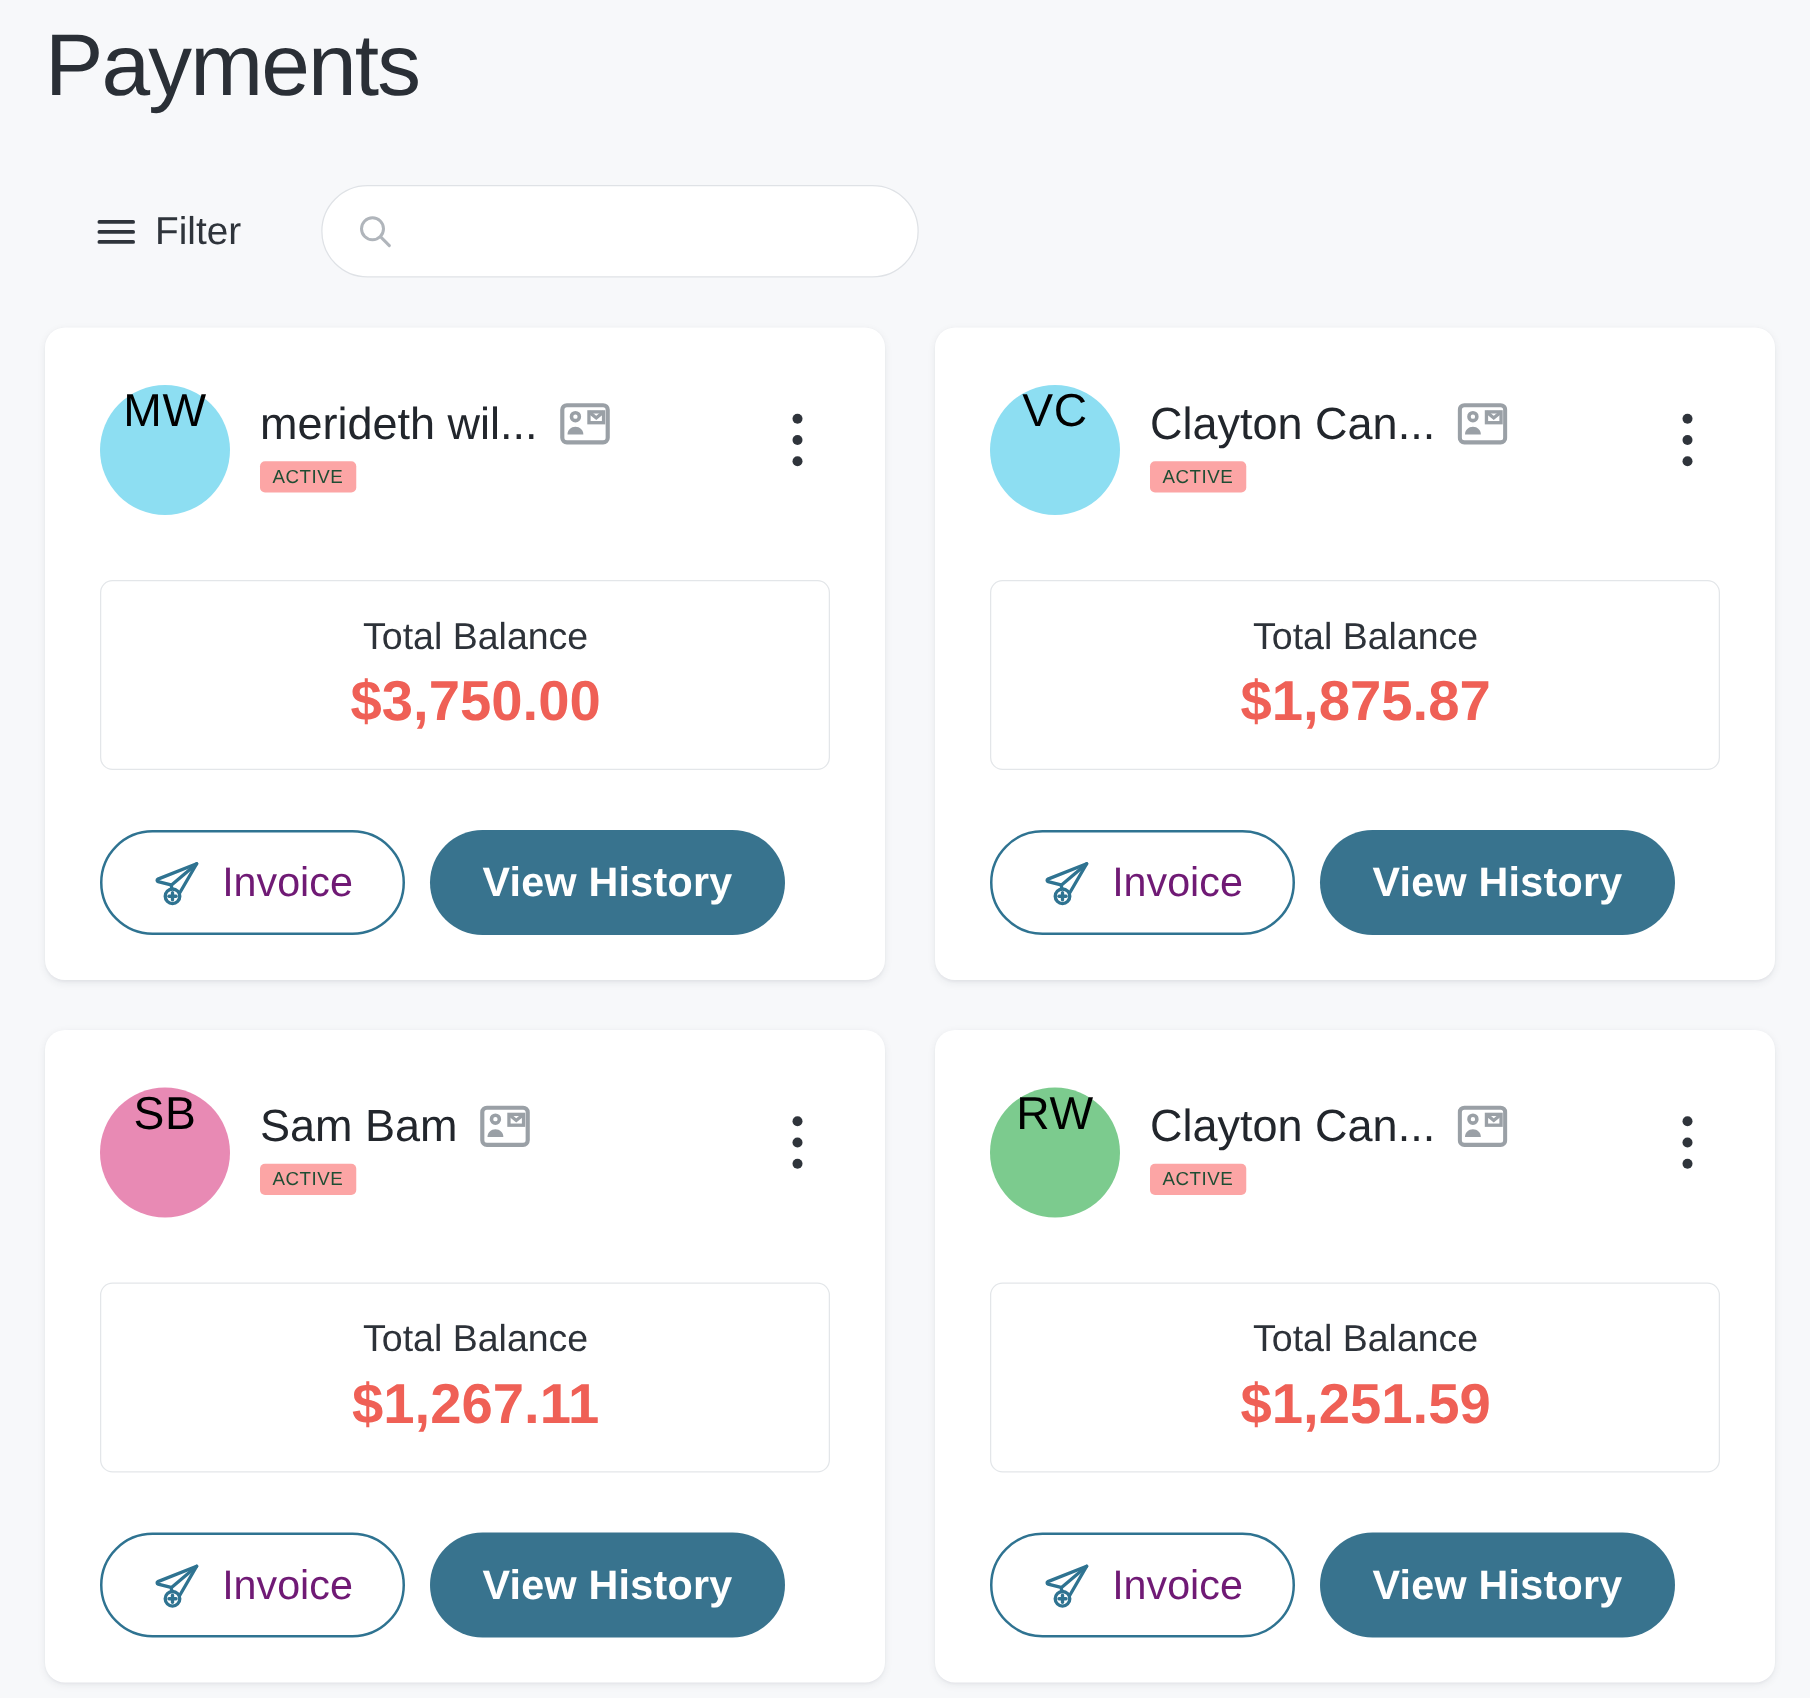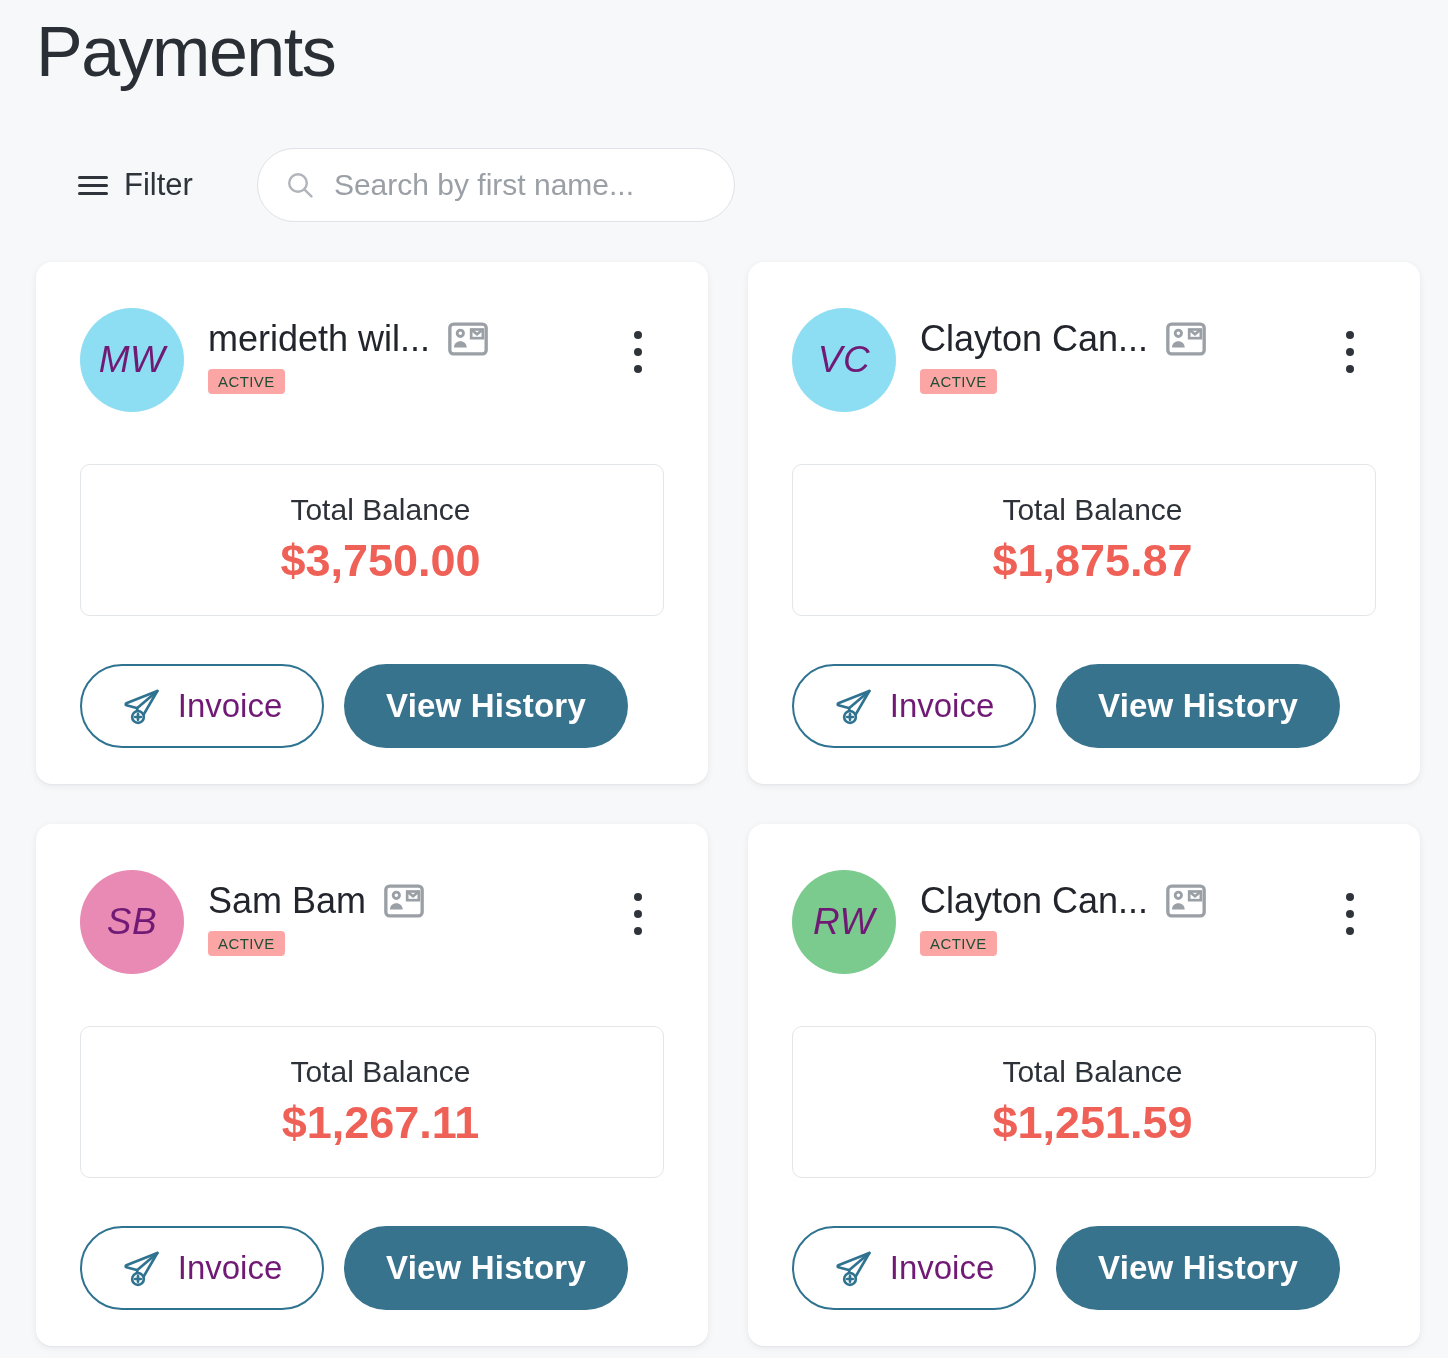--- a/index.html
+++ b/index.html
@@ -138,26 +138,25 @@
     position: relative;
     height: 104px;
   }
 
   .avatar {
     flex: 0 0 auto;
     width: 104px;
     height: 104px;
     border-radius: 50%;
     display: flex;
-    align-items: center;
+    align-items: flex-start;
     justify-content: center;
     font-size: 37px;
-    color: #701a75;
+    color: #000000;
     letter-spacing: 0.5px;
-    font-style: italic;
   }
 
   .head-text {
     margin-left: 24px;
     padding-top: 10px;
     display: flex;
     flex-direction: column;
     align-items: flex-start;
     gap: 9px;
     min-width: 0;
@@ -303,21 +302,20 @@
           <span></span>
       </span>
       <span class="filter-label">Filter</span>
     </button>
 
     <div class="search-wrap">
       <svg class="search-icon" viewBox="0 0 24 24" fill="none">
         <circle cx="10.5" cy="10.5" r="6.6" stroke="#b0b5bb" stroke-width="1.8"></circle>
         <line x1="15.4" y1="15.4" x2="20.6" y2="20.6" stroke="#b0b5bb" stroke-width="1.8" stroke-linecap="round"></line>
       </svg>
-      <input class="search-input" type="text" value="" placeholder="Search by first name..." style="">
     </div>
 
   </div>
 
   <div class="cards-grid">
 
     <div class="card">
       <div class="card-head">
         <div class="avatar" style="background:#8ddef2">
           <span>MW</span>

